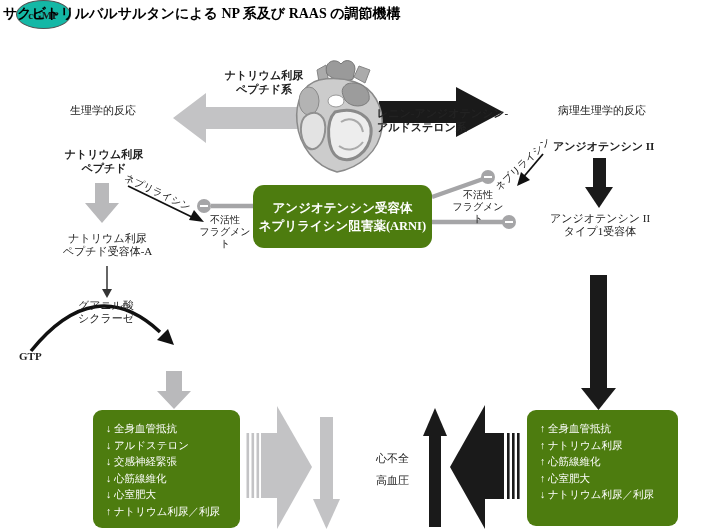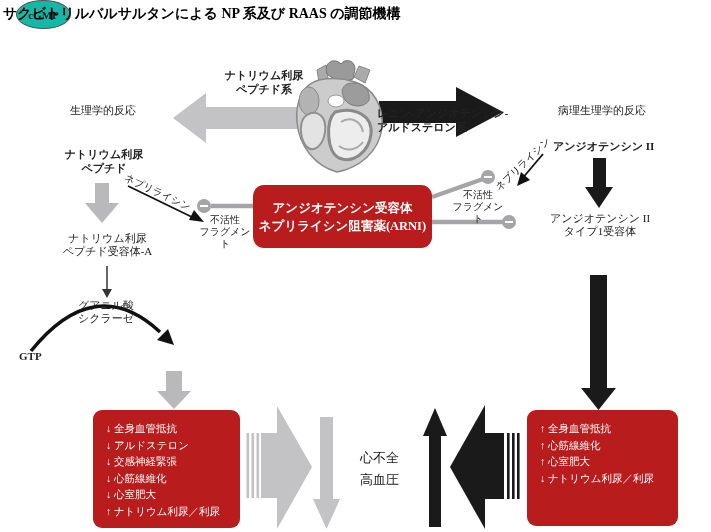--- a/index.html
+++ b/index.html
@@ -9,35 +9,35 @@
   }
   .abs{position:absolute;}
   #title{left:3px;top:5px;font-size:14px;font-weight:bold;letter-spacing:0px;color:#000;white-space:nowrap;z-index:5;}
   svg.overlay{position:absolute;left:0;top:0;z-index:1;}
   #heart-svg{position:absolute;left:289px;top:58px;z-index:3;}
   .lbl{position:absolute;z-index:4;font-size:11px;line-height:14px;color:#222;white-space:nowrap;}
   .ctr{text-align:center;white-space:normal;}
   .bold{font-weight:bold;}
   .small{font-size:10px;line-height:12px;}
   .darkbox{
-    position:absolute;background:#b91c1c;border-radius:9px;color:#ffffff;z-index:4;
+    position:absolute;background:#4d7c0f;border-radius:9px;color:#ffffff;z-index:4;
   }
   #arni-box{left:253px;top:185px;width:179px;height:63px;border-radius:11px;
     display:flex;flex-direction:column;justify-content:center;align-items:center;
     font-weight:bold;font-size:12.5px;line-height:18px;}
   .fx-box{padding:11px 4px 1px 13px;font-size:10.5px;line-height:16.6px;}
   #np-fx{left:93px;top:410px;width:130px;height:106px;}
   #raas-fx{left:527px;top:410px;width:134px;height:104px;}
   #cgmp{left:148px;top:344px;width:53px;height:27px;background:#14b8a6;border:1.6px solid #555;
     border-radius:50%;display:flex;align-items:center;justify-content:center;
     font-size:11px;font-weight:bold;z-index:4;margin-left:16px;}
   .minus{position:absolute;width:14px;height:14px;border-radius:50%;background:#a5a5a7;z-index:4;}
   .minus span{position:absolute;left:3px;top:6px;width:8px;height:2.2px;background:#fff;}
   .rot{transform-origin:0 0;display:inline-block;position:absolute;z-index:4;font-size:10px;white-space:nowrap;}
-  #disease{left:360px;top:451px;z-index:4;font-size:13px;line-height:14px;}
+  #disease{left:376px;top:451px;z-index:4;font-size:11px;line-height:14px;}
   #disease div{margin-bottom:8px;}
 </style>
 </head>
 <body>
 
 <div id="canvas">
 
   <div id="title" class="abs">サクビトリルバルサルタンによる NP 系及び RAAS の調節機構</div>
 
   <svg class="overlay" width="711" height="532" viewBox="0 0 711 532">
@@ -164,20 +164,21 @@
   <div id="np-fx" class="darkbox fx-box">
     <div>↓ 全身血管抵抗</div>
     <div>↓ アルドステロン</div>
     <div>↓ 交感神経緊張</div>
     <div>↓ 心筋線維化</div>
     <div>↓ 心室肥大</div>
     <div>↑ ナトリウム利尿／利尿</div>
   </div>
   <div id="raas-fx" class="darkbox fx-box">
     <div>↑ 全身血管抵抗</div>
+    <div>↑ ナトリウム利尿</div>
     <div>↑ 心筋線維化</div>
     <div>↑ 心室肥大</div>
     <div>↓ ナトリウム利尿／利尿</div>
   </div>
 
   <div id="disease" class="abs">
     <div>心不全</div>
     <div>高血圧</div>
   </div>
 

